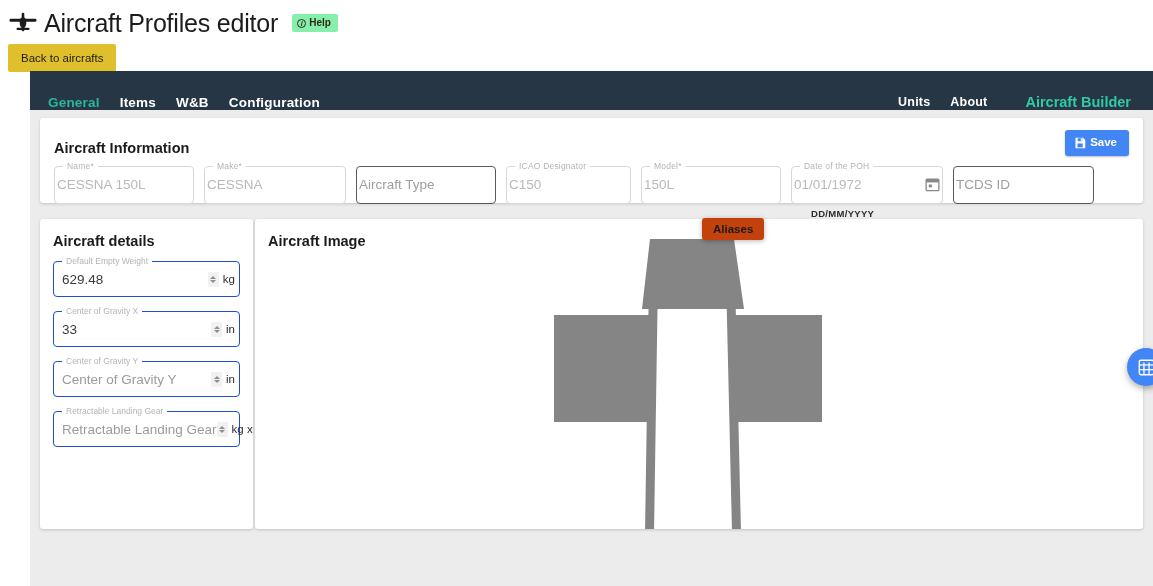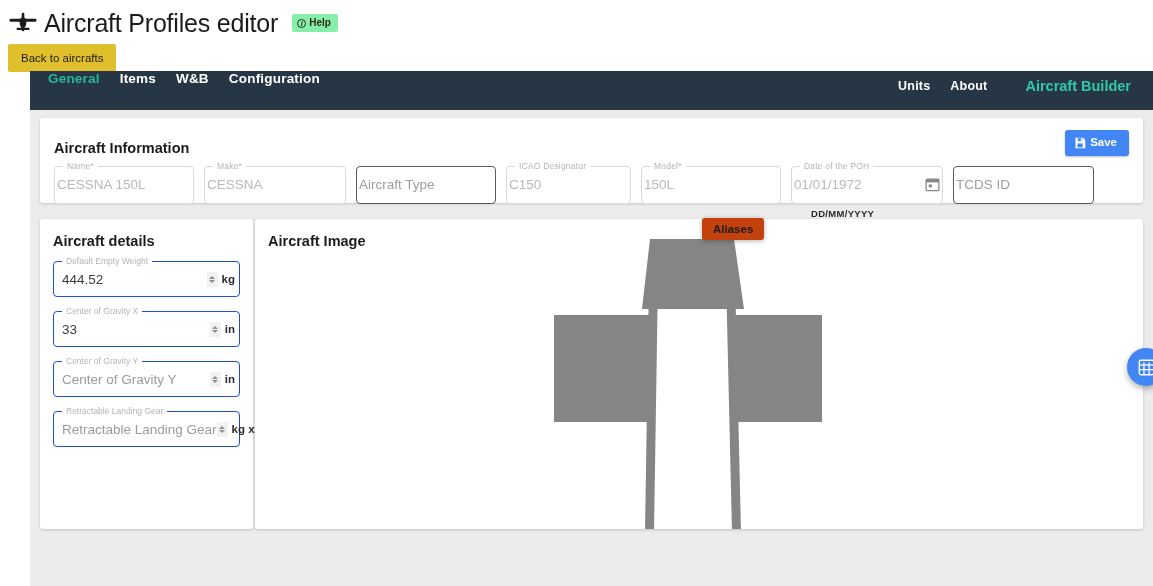--- a/index.html
+++ b/index.html
@@ -50,21 +50,21 @@
   
   .shell {
     position: absolute; left: 30px; top: 71px;
     width: 1123px; height: 515px;
     background: #ececec;
   }
 
   
   .navbar {
     height: 39px; background: #263645;
-    display: flex; align-items: flex-start;
+    display: flex; align-items: flex-end;
     padding: 0 0 0 8px;
   }
   .nav-left { display: flex; align-items: center; gap: 0; }
   .nav-item {
     color: #ffffff; font-size: 13.5px; font-weight: 700;
     padding: 0 10px; cursor: pointer; white-space: nowrap;
     letter-spacing: 0.2px;
   }
   .nav-item.active { color: #29b79b; }
   .nav-right {
@@ -191,21 +191,21 @@
     flex: 0 0 auto;
   }
   .spin i {
     width: 0; height: 0; display: block;
     border-left: 3px solid transparent;
     border-right: 3px solid transparent;
   }
   .spin i.up { border-bottom: 3.5px solid #8e8e8e; }
   .spin i.dn { border-top: 3.5px solid #8e8e8e; }
   .unit {
-    font-size: 11.5px; font-weight: 700; color: #2b2b2b;
+    font-size: 11.5px; font-weight: 400; color: #2b2b2b;
     margin-left: 4px; white-space: nowrap; flex: 0 0 auto;
   }
 
   .image-card {
     position: absolute; left: 225px; top: 148px;
     width: 888px; height: 310px;
     padding: 14px 0 0 13px;
     overflow: hidden;
   }
   .plane-stage {
@@ -319,21 +319,21 @@
   </div>
 
   <div class="tooltip">Aliases</div>
 
   <div class="card details-card">
     <div class="card-title">Aircraft details</div>
     <div class="details-fields">
 
       <div class="num-field">
         <span class="legend">Default Empty Weight</span>
-        <span class="nval">444.52</span>
+        <span class="nval">629.48</span>
         <span class="spin">
             <i class="up"></i>
             <i class="dn"></i>
           </span>
         <span class="unit">kg</span>
       </div>
 
       <div class="num-field">
         <span class="legend">Center of Gravity X</span>
         <span class="nval">33</span>

